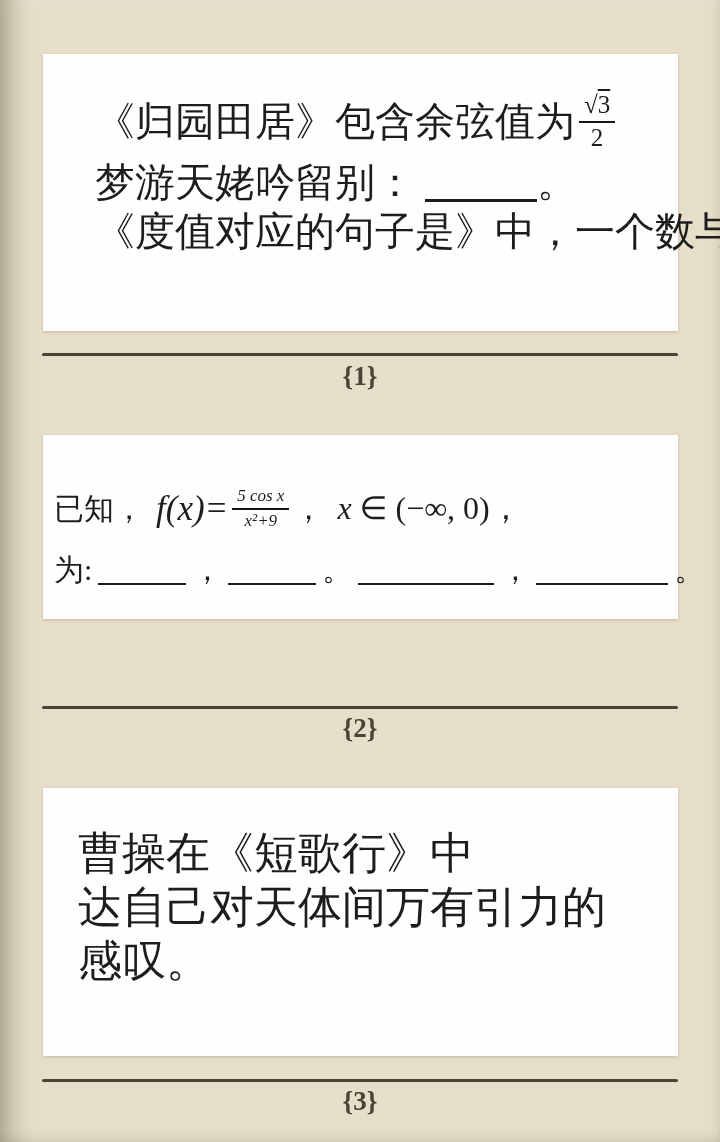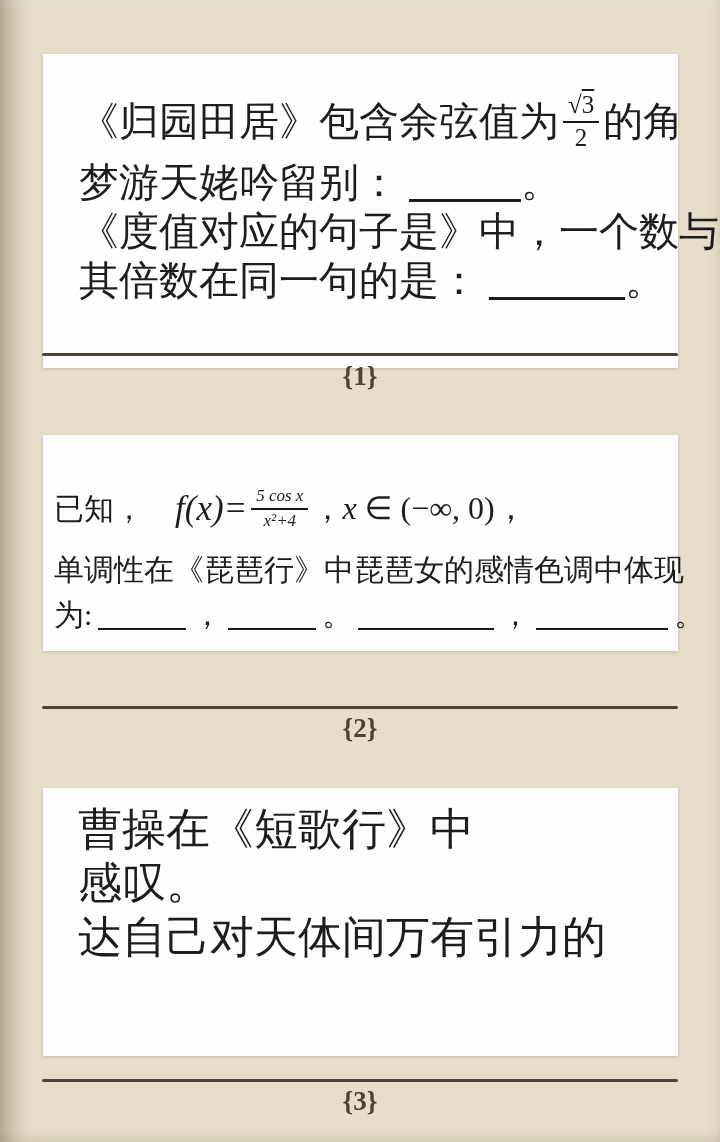--- a/index.html
+++ b/index.html
@@ -24,42 +24,42 @@
   }
   .card{
     position:absolute;left:43px;width:635px;
     background:#fefefe;
     box-sizing:border-box;
     color:#1d1d1b;
     box-shadow:0 1px 3px rgba(110,100,70,.28);
   }
   .card .line{white-space:nowrap;}
   
-  .card1{top:54px;height:314px;padding:30px 14px 0 36px;
+  .card1{top:54px;height:277px;padding:30px 14px 0 52px;
     font-size:40px;line-height:49px;}
   .card1 .line.tall{display:flex;align-items:center;height:74px;}
   
-  .card2{top:435px;height:216px;padding:34px 10px 0 11px;
+  .card2{top:435px;height:184px;padding:34px 10px 0 11px;
     font-family:"Liberation Serif", serif;
     font-size:30px;line-height:45px;}
   .card2 .line.tall{display:flex;align-items:center;height:78px;}
   
-  .card3{top:788px;height:268px;padding:14px 12px 0 35px;
+  .card3{top:788px;height:268px;padding:38px 12px 0 35px;
     font-size:44px;line-height:54px;font-weight:500;}
   
   .math{font-family:"Liberation Serif", serif;}
   .mi{font-style:italic;}
   .frac{display:inline-flex;flex-direction:column;align-items:center;
     vertical-align:middle;line-height:1.12;margin:0 4px;}
   .frac .num{border-bottom:2.5px solid #161616;padding:0 5px 2px;}
   .frac .den{padding-top:1px;}
   .card1 .frac{font-size:25px;font-weight:400;}
   .card2 .frac{font-size:17px;}
-  .fx{font-size:35px;margin-left:31px;}
-  .domain{font-size:32px;}
+  .fx{font-size:35px;margin-left:12px;}
+  .domain{font-size:32px;margin-left:14px;}
   .ovl{text-decoration:overline;}
   
   .blank{display:inline-block;border-bottom:3px solid #1c1c1c;
     height:0.55em;vertical-align:-6px;}
   .card2 .blank{border-bottom-width:2.5px;vertical-align:-5px;margin:0 6px;}
   .card3 .blank{border-bottom-width:4px;vertical-align:-7px;}
   .b110{width:112px;margin-left:10px;}
   .b135{width:136px;margin-left:10px;}
   .b87{width:88px;}
   .b136{width:136px;}
@@ -80,63 +80,56 @@
 
 <div class="page">
 
   <div class="card card1">
     <div class="line tall">
       <span>《归园田居》包含余弦值为</span>
         <span class="frac math">
           <span class="num"><span>√</span><span class="ovl">3</span></span>
           <span class="den">2</span>
         </span>
-        <span>的角</span>
     </div>
     <div class="line">
       <span>梦游天姥吟留别：</span><span class="blank b110"></span><span>。</span>
     </div>
     <div class="line">
       <span>《度值对应的句子是》中，一个数与</span>
-    </div>
-    <div class="line">
-      <span>其倍数在同一句的是：</span><span class="blank b135"></span><span>。</span>
     </div>
   </div>
   <div class="divider d1"></div>
   <div class="page-label l1">{1}</div>
 
   <div class="card card2">
     <div class="line tall">
       <span>已知，</span>
         <span class="math mi fx">f(x)=</span>
         <span class="frac math mi">
           <span class="num">5 cos x</span>
-          <span class="den">x²+4</span>
+          <span class="den">x²+9</span>
         </span>
         <span>，</span>
         <span class="math domain"><span class="mi">x</span><span> ∈ (−∞, 0)，</span></span>
-    </div>
-    <div class="line">
-      <span>单调性在《琵琶行》中琵琶女的感情色调中体现</span>
     </div>
     <div class="line">
       <span>为:</span><span class="blank b87"></span><span>，</span><span class="blank b87"></span><span>。</span><span class="blank b136"></span><span>，</span><span class="blank b132"></span><span>。</span>
     </div>
   </div>
   <div class="divider d2"></div>
   <div class="page-label l2">{2}</div>
 
   <div class="card card3">
     <div class="line">
       <span>曹操在《短歌行》中</span>
     </div>
     <div class="line">
-      <span>感叹。</span>
+      <span>达自己对天体间万有引力的</span>
     </div>
     <div class="line">
-      <span>达自己对天体间万有引力的</span>
+      <span>感叹。</span>
     </div>
   </div>
   <div class="divider d3"></div>
   <div class="page-label l3">{3}</div>
 
 </div>
 
 </body></html>

